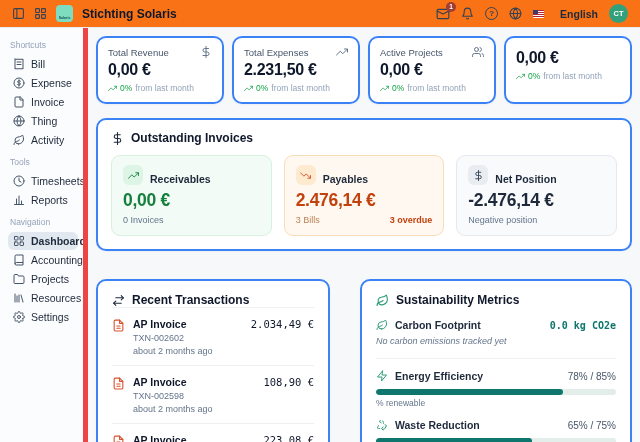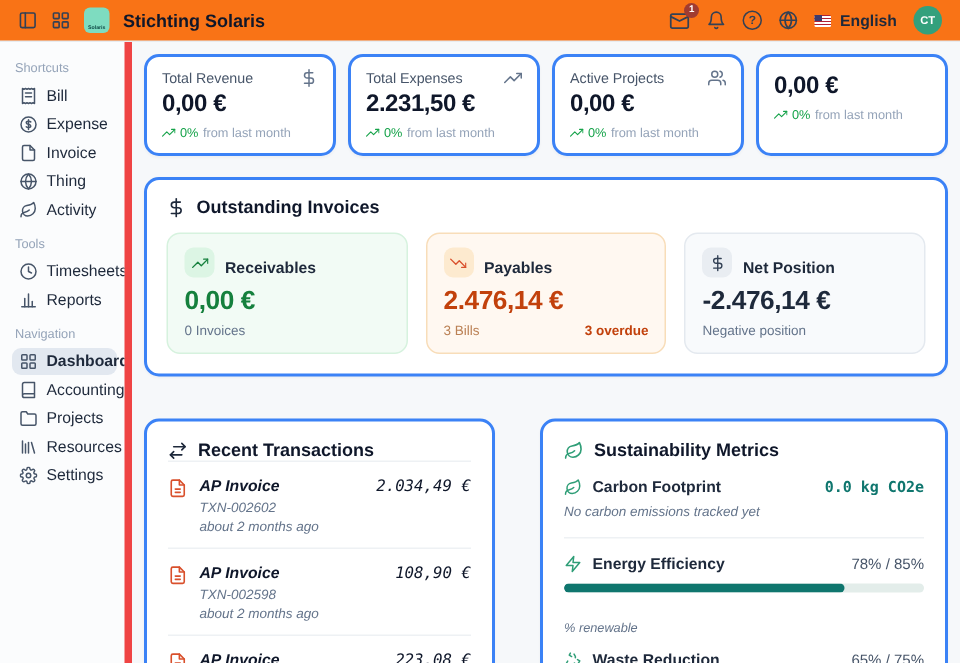--- a/index.html
+++ b/index.html
@@ -10,21 +10,21 @@
   
   .hdr { grid-column:1 / 3; display:flex; align-items:center; gap:9px; padding:0 12px; background:#f97316; border-bottom:1px solid #e8ecf0; }
   .hbtn { display:flex; align-items:center; justify-content:center; color:#334155; background:none; border:none; cursor:pointer; padding:0; }
   .logo { width:17px; height:17px; border-radius:4px; background:#7edcc0; display:flex; align-items:flex-end; justify-content:center; }
   .logo span { font-size:3.5px; color:#134e4a; font-weight:bold; padding-bottom:2px; }
   .htitle { font-size:12px; font-weight:700; color:#0f172a; }
   .hright { margin-left:auto; display:flex; align-items:center; gap:11px; }
   .badge-wrap { position:relative; }
   .mail-badge { position:absolute; top:-5px; right:-6px; width:10px; height:10px; border-radius:50%; background:#a03c31; color:#fff; font-size:6.5px; font-weight:700; display:flex; align-items:center; justify-content:center; }
   .qmark { width:13px; height:13px; border:1.3px solid #334155; border-radius:50%; font-size:8px; font-weight:700; color:#334155; display:flex; align-items:center; justify-content:center; }
-  .lang { display:flex; align-items:center; gap:6px; font-size:10.5px; font-weight:700; color:#1e293b; }
+  .lang { display:flex; align-items:center; gap:16px; font-size:10.5px; font-weight:700; color:#1e293b; }
   .usflag { width:11px; height:8px; border-radius:1px; background:
       linear-gradient(#b22234 0 12.5%,#fff 12.5% 25%,#b22234 25% 37.5%,#fff 37.5% 50%,#b22234 50% 62.5%,#fff 62.5% 75%,#b22234 75% 87.5%,#fff 87.5%); position:relative; }
   .usflag::after { content:""; position:absolute; left:0; top:0; width:5px; height:4px; background:#3c3b6e; }
   .avatar { width:19px; height:19px; border-radius:50%; background:#33a07c; color:#fff; font-size:7.5px; font-weight:700; display:flex; align-items:center; justify-content:center; }
 
   
   .side { background:#fbfcfd; border-right:5px solid #ef4444; padding:10px 5px 8px 8px; overflow:hidden; }
   .slabel { font-size:8.5px; color:#94a3b8; margin:8px 2px 5px; }
   .slabel:first-child { margin-top:2px; }
   .sitem { display:flex; align-items:center; gap:6px; padding:3px 5px; margin:1px 0; border-radius:6px; font-size:10.5px; color:#1e293b; cursor:pointer; }
@@ -62,42 +62,42 @@
   .ocard.orange .chip { background:#fdeacf; color:#d9502c; }
   .ocard.orange .ocard-val { color:#c2410c; }
   .ocard.orange .ocard-sub { color:#bb8155; }
   .ocard.orange .overdue { color:#c2410c; font-weight:700; }
   .ocard.gray { background:#f8fafc; border:1px solid #e4e9ef; }
   .ocard.gray .chip { background:#e9edf2; color:#334155; }
   .ocard.gray .ocard-val { color:#1e293b; }
 
   .bottom { display:grid; grid-template-columns:234px 1fr; gap:30px; margin-top:28px; }
   .txcard { padding:12px 14px 6px; align-self:start; }
-  .txitem { display:flex; gap:8px; padding:10px 0 9px; border-top:1px solid #eef1f4;font-style:italic; }
+  .txitem { display:flex; gap:8px; padding:10px 0 9px; border-top:1px solid #eef1f4; }
   .txitem:first-of-type { border-top:none; margin-top:4px; }
   .txicon { color:#d9502c; flex:none; margin-top:1px; }
   .txname { font-size:10.5px; font-weight:700; color:#0f172a; }
   .txref, .txtime { font-size:9px; color:#64748b; margin-top:3px; }
   .txamt { margin-left:auto; font-family:"DejaVu Sans Mono", monospace; font-size:10.5px; color:#0f172a; }
 
   .sust { padding:12px 14px; }
   .sust .sec-title .ic { color:#2f9e77; }
   .crow { display:flex; align-items:center; gap:7px; margin-top:12px; }
   .crow .ic { color:#2f9e77; }
   .mlabel { font-size:10.5px; font-weight:600; color:#1e293b; }
   .cval { margin-left:auto; font-family:"DejaVu Sans Mono", monospace; font-size:10px; font-weight:700; color:#0f766e; }
   .cnote { font-size:9px; font-style:italic; color:#64748b; margin:5px 0 12px; }
   .sdiv { border-top:1px solid #eef1f4; }
   .metric { margin-top:11px; }
   .mrow { display:flex; align-items:center; gap:7px; }
   .mrow .ic { color:#2f9e77; }
   .mratio { margin-left:auto; font-size:10px; color:#475569; }
   .track { height:6px; border-radius:3px; background:#e3edea; margin-top:7px; overflow:hidden; }
   .fill { height:100%; border-radius:3px; background:#0f766e; }
-  .msub { font-size:8.5px; color:#64748b; margin-top:18px;font-style:italic; }
+  .msub { font-size:8.5px; color:#64748b; margin-top:3px; }
 
   .ic { display:inline-block; }
   svg.ic { fill:none; stroke:currentColor; stroke-width:2; stroke-linecap:round; stroke-linejoin:round; }
 </style>
 </head>
 <body>
 
 <div class="app">
 
   <div class="hdr">

